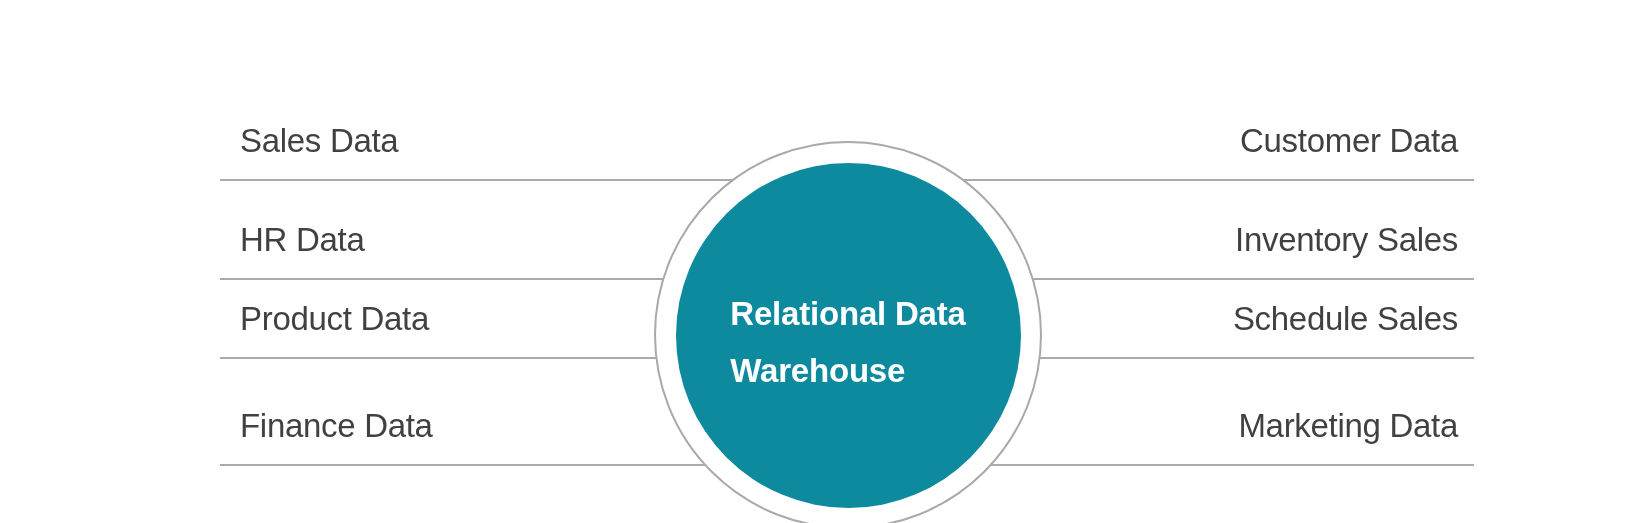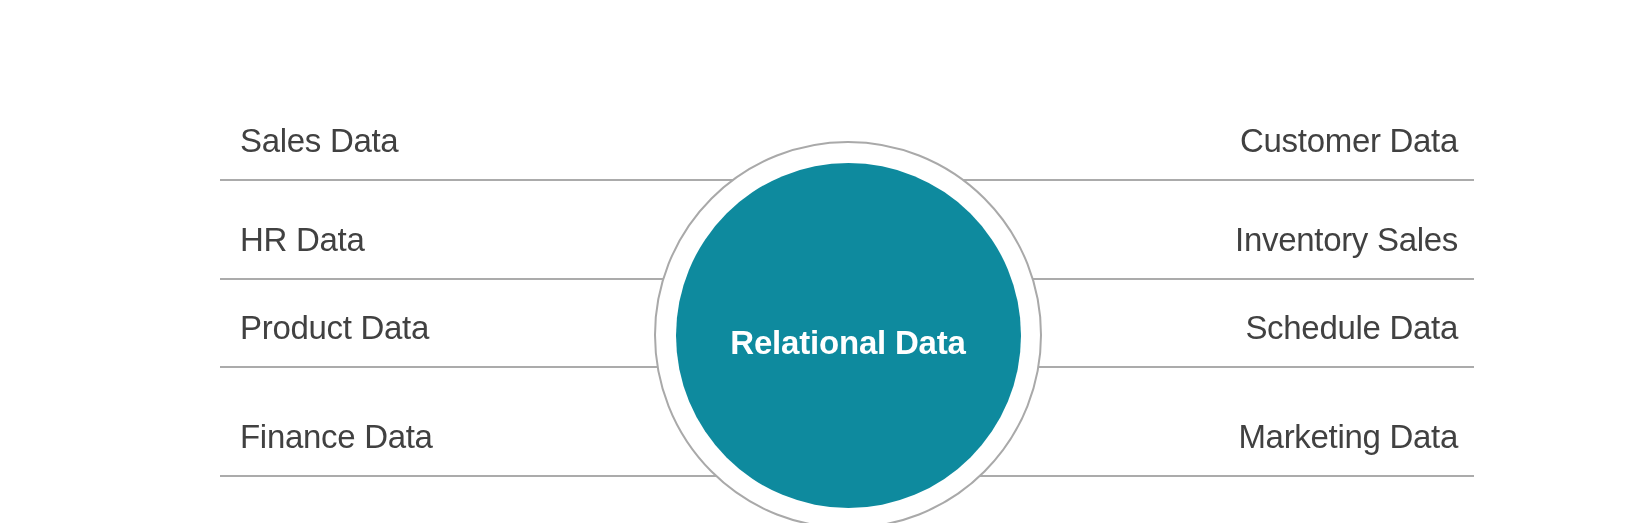--- a/index.html
+++ b/index.html
@@ -24,22 +24,22 @@
   
   .row {
     position: absolute;
     left: 156px;
     width: 1254px;
     height: 2px;
     background: var(--connector-line);
   }
   .row.r0 { top: 115px; }
   .row.r1 { top: 214px; text-align: center; }
-  .row.r2 { top: 302px; }
-  .row.r3 { top: 411px; }
+  .row.r2 { top: 293px; }
+  .row.r3 { top: 400px; }
   .label {
     position: absolute;
     bottom: 8px;
     font-size: 33px;
     letter-spacing: -0.3px;
     line-height: 1;
     color: var(--label-text);
     white-space: nowrap;
   }
   .label.left  { left: 4px; }
@@ -87,29 +87,30 @@
     <div class="label right">Customer Data</div>
   </div>
 
   <div class="row r1">
     <div class="label left">HR Data</div>
     <div class="label right">Inventory Sales</div>
   </div>
 
   <div class="row r2">
     <div class="label left">Product Data</div>
-    <div class="label right">Schedule Data</div>
+    <div class="label right">Schedule Sales</div>
   </div>
 
   <div class="row r3">
     <div class="label left">Finance Data</div>
     <div class="label right">Marketing Data</div>
   </div>
 
   <div class="outer-ring">
     <div class="core">
       <div class="core-title">
         <span>Relational Data</span>
+        <span>Warehouse</span>
       </div>
     </div>
   </div>
 
 </div>
 
 </body></html>

